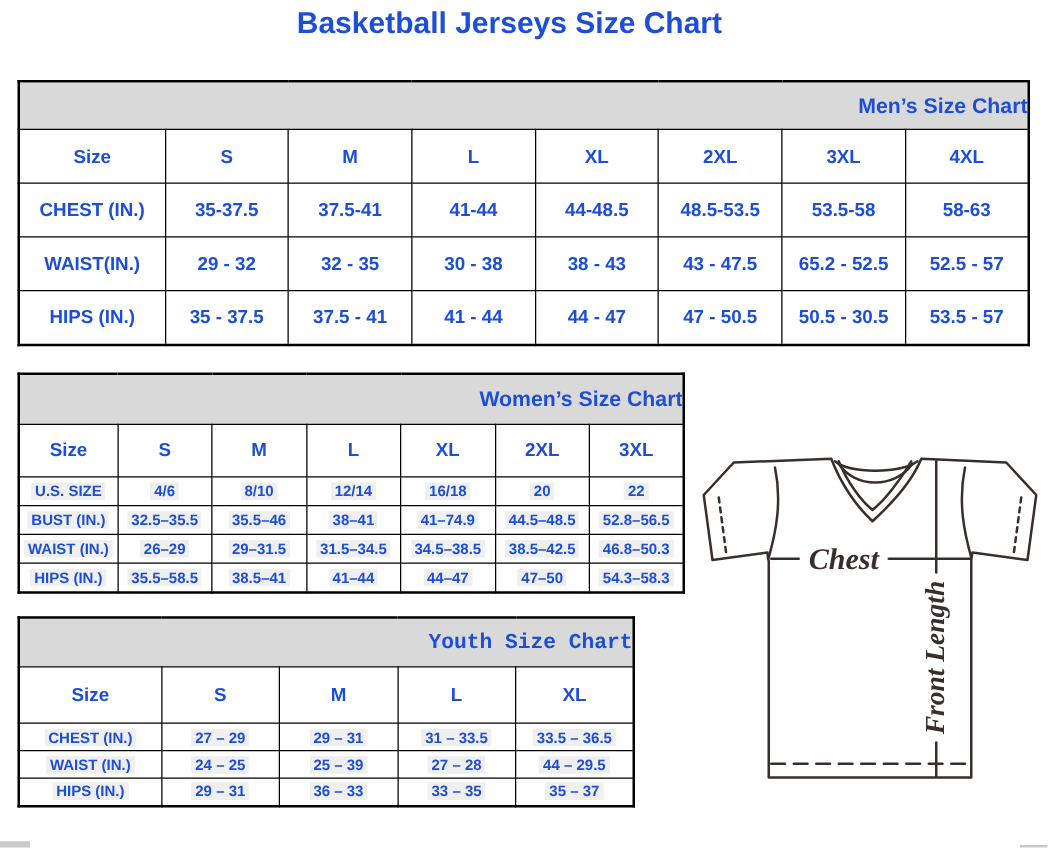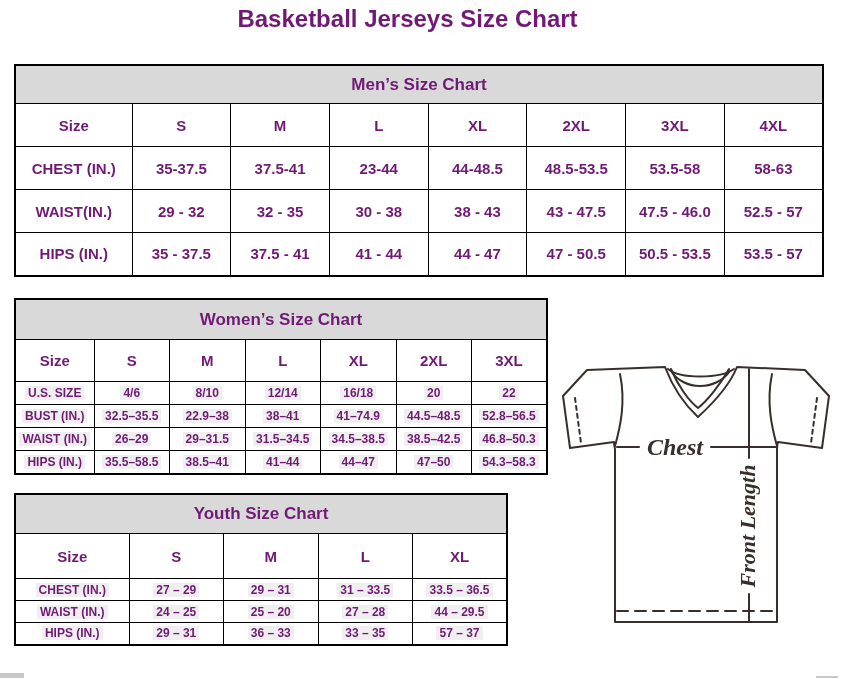--- a/index.html
+++ b/index.html
@@ -1,43 +1,43 @@
 <!DOCTYPE html>
 <html><head>
 <meta charset="utf-8">
 <style>
   html,body{margin:0;padding:0;background:#fff;}
   .canvas{
     position:relative;width:843px;height:679px;background:#ffffff;
-    font-family:"Liberation Sans",sans-serif;color:#701a75;overflow:hidden;
+    font-family:"Liberation Sans",sans-serif;color:#1d4ed8;overflow:hidden;
   }
   .page-title{
     position:absolute;left:0;top:5px;width:815px;text-align:center;
     font-size:24px;font-weight:bold;letter-spacing:0px;
   }
   table{position:absolute;border-collapse:collapse;table-layout:fixed;border:2px solid #000;}
   th,td{border:1px solid #000;text-align:center;vertical-align:middle;font-weight:bold;padding:0;overflow:hidden;white-space:nowrap;}
-  .band-row th{background:#d9d9d9;font-size:17px;}
+  .band-row th{background:#d9d9d9;font-size:17px;text-align:right;}
   
   #men{left:14px;top:64px;width:810px;}
   #men .band-row th{height:37px;}
   #men .size-row th{height:42px;font-size:15px;}
   #men tbody tr{height:43px;}
   #men tbody th,#men tbody td{font-size:15px;}
   #men col.c-label{width:117px;}
   
   #women{left:14px;top:298px;width:534px;}
   #women .band-row th{height:39px;}
   #women .size-row th{height:41px;font-size:15px;}
   #women tbody tr{height:23px;margin-left:20px;}
   #women tbody th,#women tbody td{font-size:12px;}
   #women col.c-label{width:79px;}
   
   #youth{left:14px;top:493px;width:494px;}
-  #youth .band-row th{height:38px;}
+  #youth .band-row th{height:38px;font-family:Liberation Mono, monospace;}
   #youth .size-row th{height:44px;font-size:15px;}
   #youth tbody tr{height:22px;}
   #youth tbody th,#youth tbody td{font-size:12px;}
   #youth col.c-label{width:114px;}
   
   .hl{background:#efefef;padding:0 3px;display:inline-block;line-height:14px;}
   
   .jersey{position:absolute;left:558px;top:358px;width:284px;height:272px;}
   .jersey text{font-family:"Liberation Serif",serif;font-style:italic;font-weight:bold;}
   
@@ -75,44 +75,44 @@
           <th>2XL</th>
           <th>3XL</th>
           <th>4XL</th>
         </tr>
       </thead>
       <tbody>
         <tr>
           <th class="rl">CHEST (IN.)</th>
           <td>35-37.5</td>
           <td>37.5-41</td>
-          <td>23-44</td>
+          <td>41-44</td>
           <td>44-48.5</td>
           <td>48.5-53.5</td>
           <td>53.5-58</td>
           <td>58-63</td>
         </tr>
         <tr>
           <th class="rl">WAIST(IN.)</th>
           <td>29 - 32</td>
           <td>32 - 35</td>
           <td>30 - 38</td>
           <td>38 - 43</td>
           <td>43 - 47.5</td>
-          <td>47.5 - 46.0</td>
+          <td>65.2 - 52.5</td>
           <td>52.5 - 57</td>
         </tr>
         <tr>
           <th class="rl">HIPS (IN.)</th>
           <td>35 - 37.5</td>
           <td>37.5 - 41</td>
           <td>41 - 44</td>
           <td>44 - 47</td>
           <td>47 - 50.5</td>
-          <td>50.5 - 53.5</td>
+          <td>50.5 - 30.5</td>
           <td>53.5 - 57</td>
         </tr>
       </tbody>
     </table>
 
   <table id="women">
       <colgroup>
         <col class="c-label">
         <col>
         <col>
@@ -141,21 +141,21 @@
           <td><span class="hl">4/6</span></td>
           <td><span class="hl">8/10</span></td>
           <td><span class="hl">12/14</span></td>
           <td><span class="hl">16/18</span></td>
           <td><span class="hl">20</span></td>
           <td><span class="hl">22</span></td>
         </tr>
         <tr>
           <th class="rl"><span class="hl">BUST (IN.)</span></th>
           <td><span class="hl">32.5–35.5</span></td>
-          <td><span class="hl">22.9–38</span></td>
+          <td><span class="hl">35.5–46</span></td>
           <td><span class="hl">38–41</span></td>
           <td><span class="hl">41–74.9</span></td>
           <td><span class="hl">44.5–48.5</span></td>
           <td><span class="hl">52.8–56.5</span></td>
         </tr>
         <tr>
           <th class="rl"><span class="hl">WAIST (IN.)</span></th>
           <td><span class="hl">26–29</span></td>
           <td><span class="hl">29–31.5</span></td>
           <td><span class="hl">31.5–34.5</span></td>
@@ -199,30 +199,30 @@
         <tr>
           <th class="rl"><span class="hl">CHEST (IN.)</span></th>
           <td><span class="hl">27 – 29</span></td>
           <td><span class="hl">29 – 31</span></td>
           <td><span class="hl">31 – 33.5</span></td>
           <td><span class="hl">33.5 – 36.5</span></td>
         </tr>
         <tr>
           <th class="rl"><span class="hl">WAIST (IN.)</span></th>
           <td><span class="hl">24 – 25</span></td>
-          <td><span class="hl">25 – 20</span></td>
+          <td><span class="hl">25 – 39</span></td>
           <td><span class="hl">27 – 28</span></td>
           <td><span class="hl">44 – 29.5</span></td>
         </tr>
         <tr>
           <th class="rl"><span class="hl">HIPS (IN.)</span></th>
           <td><span class="hl">29 – 31</span></td>
           <td><span class="hl">36 – 33</span></td>
           <td><span class="hl">33 – 35</span></td>
-          <td><span class="hl">57 – 37</span></td>
+          <td><span class="hl">35 – 37</span></td>
         </tr>
       </tbody>
     </table>
 
   <svg class="jersey" viewBox="0 0 284 272">
     <g fill="none" stroke="#382e2b" stroke-width="2" stroke-linejoin="round" stroke-linecap="round">
 
       <path fill="#ffffff" d="M5,38 L29,12 L107,9 C115,30 128,48 140,59 C152,48 171,29 179,9 L247,12 L271,38 L264,90 L220,84 Q219,87 219,91 L219,264 L57,264 L57,91 Q56,87 56,84 L12,90 Z"></path>
 
       <path d="M113,11 C120,28 131,43 140,50 C149,43 162,27 171,11"></path>

